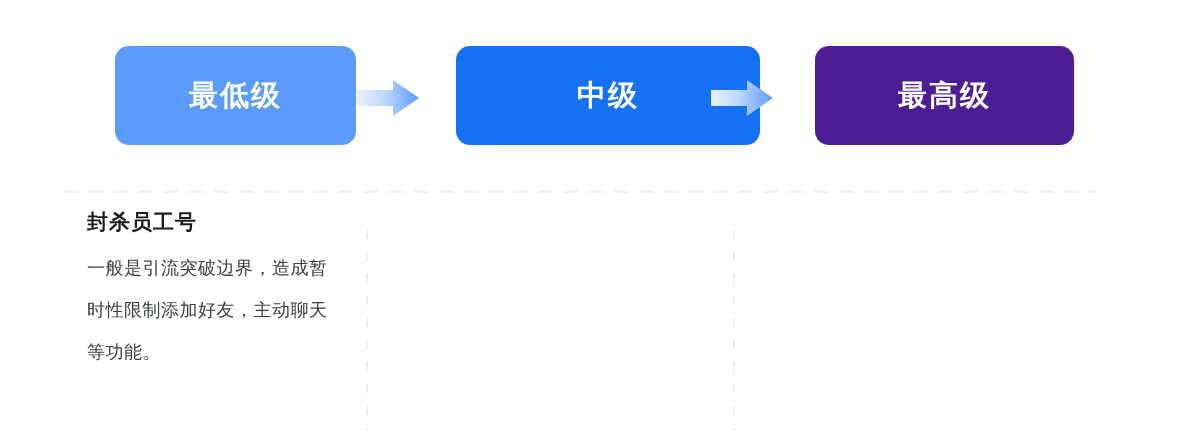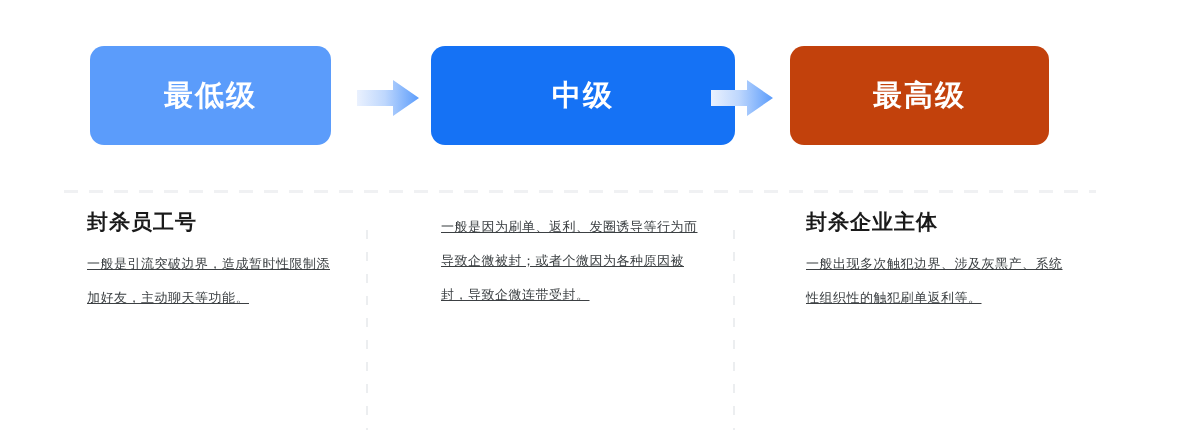--- a/index.html
+++ b/index.html
@@ -27,33 +27,34 @@
 
   .level-box {
     position: absolute;
     top: 46px;
     height: 99px;
     border-radius: 14px;
     display: flex;
     align-items: center;
     justify-content: center;
     box-sizing: border-box;
+    margin-left: 25px;
   }
   .level-label {
     color: #ffffff;
     font-size: 29px;
     font-weight: bold;
     letter-spacing: 2px;
     line-height: 1;
     white-space: nowrap;
   }
 
   #level-box-0 { left: 90px;  width: 241px; background: #5b9cfb; }
   #level-box-1 { left: 431px; width: 304px; background: #1572f5; }
-  #level-box-2 { left: 790px; width: 259px; background: #c2410c; }
+  #level-box-2 { left: 790px; width: 259px; background: #4c1d95; }
 
   
   .arrow {
     position: absolute;
     top: 79px;
     width: 62px;
     height: 38px;
   }
   #arrow-0 { left: 357px; }
   #arrow-1 { left: 711px; }
@@ -104,26 +105,25 @@
   .detail-title {
     font-size: 21px;
     font-weight: bold;
     color: #1a1a1a;
     letter-spacing: 1px;
     line-height: 1.1;
     margin: 0 0 14px 0;
     white-space: nowrap;
   }
   .detail-body {
-    font-size: 13px;
+    font-size: 18px;
     color: #3c4043;
-    line-height: 34px;
+    line-height: 42px;
     letter-spacing: 0.5px;
     margin: 0;
-    text-decoration: underline;
   }
 </style>
 </head>
 <body>
 
 <div id="levels-row">
 
   <div class="level-box" id="level-box-0">
     <span class="level-label">最低级</span>
   </div>
@@ -169,21 +169,16 @@
 <div class="v-divider" id="v-divider-1"></div>
 
 <div id="details-row">
 
   <div class="detail-col" id="detail-col-0">
     <div class="detail-title">封杀员工号</div>
     <div class="detail-body">一般是引流突破边界，造成暂时性限制添加好友，主动聊天等功能。</div>
   </div>
 
   <div class="detail-col" id="detail-col-1">
-    <div class="detail-body">一般是因为刷单、返利、发圈诱导等行为而导致企微被封；或者个微因为各种原因被封，导致企微连带受封。</div>
   </div>
 
-  <div class="detail-col" id="detail-col-2">
-    <div class="detail-title">封杀企业主体</div>
-    <div class="detail-body">一般出现多次触犯边界、涉及灰黑产、系统 性组织性的触犯刷单返利等。</div>
-  </div>
 
 </div>
 
 </body></html>

